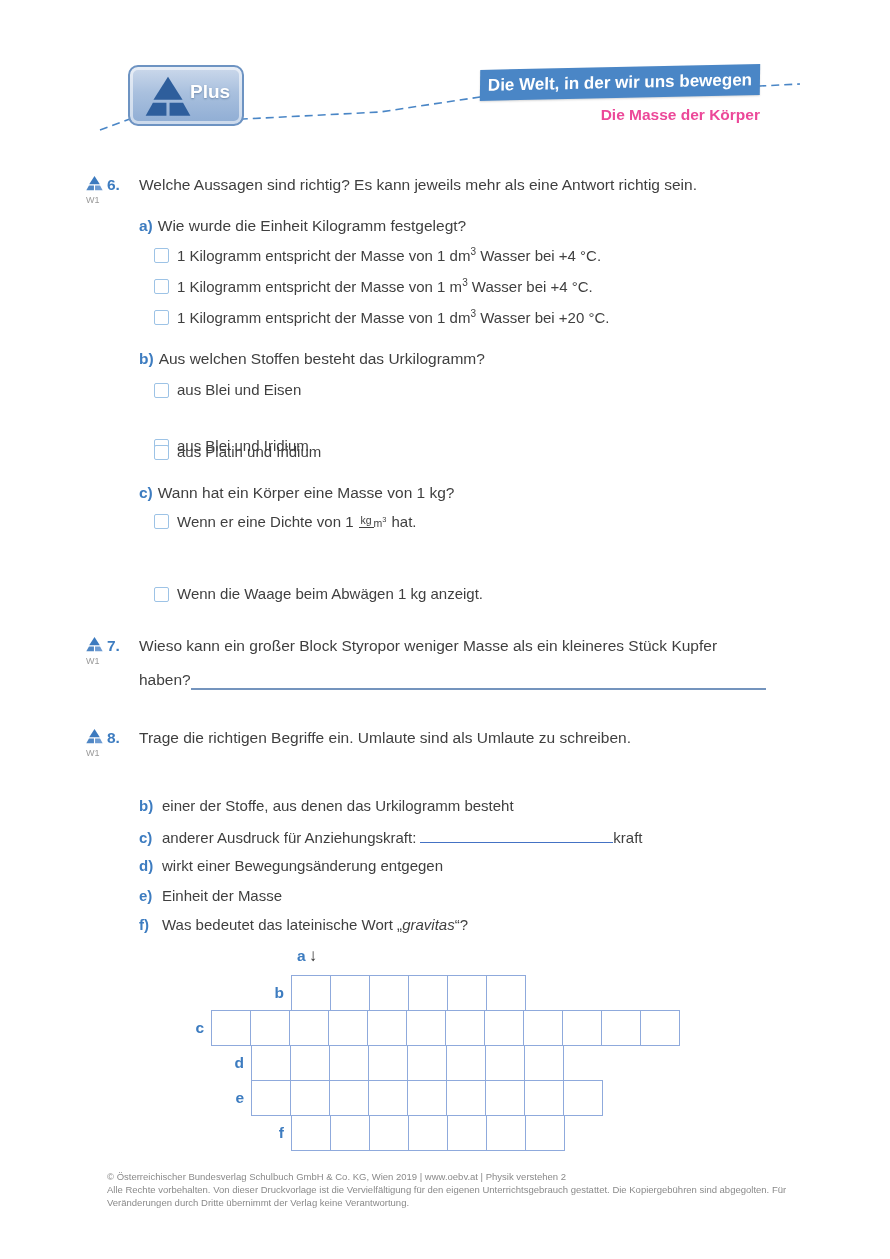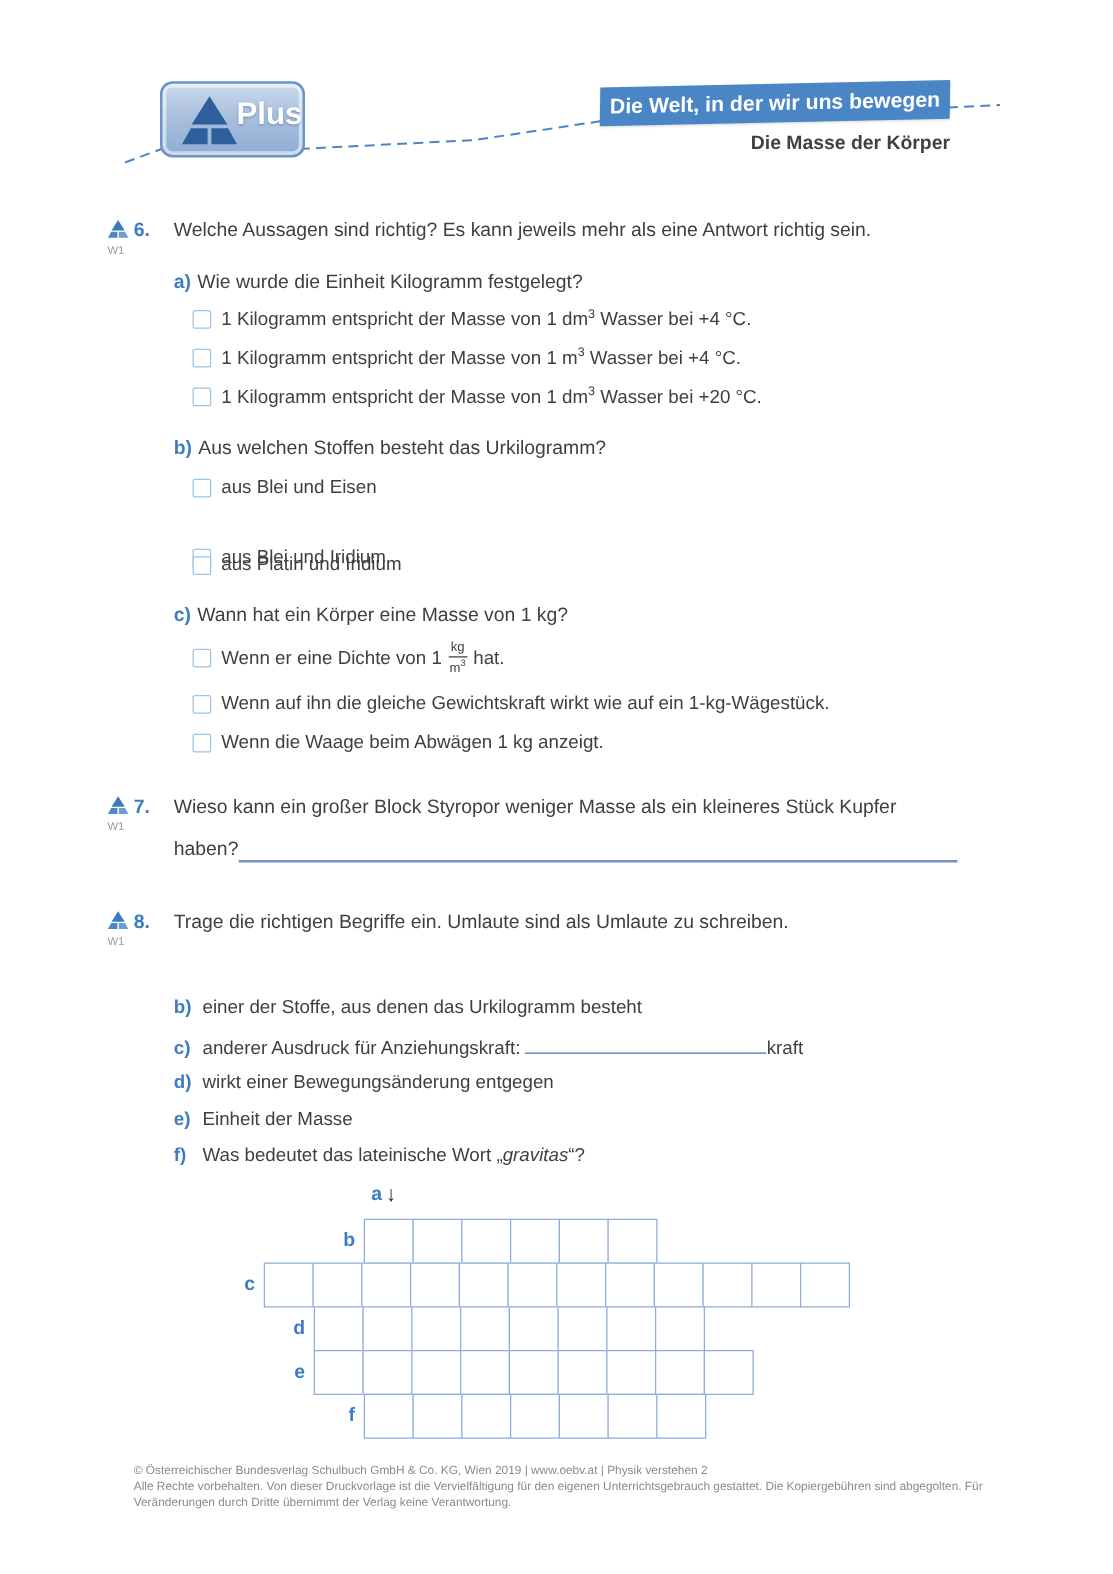--- a/index.html
+++ b/index.html
@@ -7,36 +7,36 @@
         font-family:"Liberation Sans",sans-serif;color:#3f3f3f;font-size:15px;}
   .abs{position:absolute;white-space:nowrap;}
   .qnum{color:#3d7cc0;font-weight:bold;font-size:15.5px;}
   .qtitle{font-size:15.5px;}
   .wtag{color:#9a9a9a;font-size:9px;}
   
   .logo-badge{position:absolute;left:128px;top:65px;width:112px;height:57px;border-radius:10px;
       background:linear-gradient(180deg,#ccd9eb 0%,#a9c0de 45%,#8fadd4 100%);
       border:2px solid #6d93c2;box-shadow:inset 0 0 0 3px rgba(255,255,255,.55);
       display:flex;align-items:center;}
-  .logo-text{color:#ffffff;font-weight:bold;font-size:25px;margin-left:-4px;margin-top:-8px;
+  .logo-text{color:#ffffff;font-weight:bold;font-size:19px;margin-left:-4px;margin-top:-8px;
       text-shadow:0 1px 2px rgba(40,70,110,.45);}
   .banner{position:absolute;left:480px;top:67px;width:280px;height:31px;background:#4a86c6;
       transform:rotate(-1.2deg) skewX(-2deg);display:flex;align-items:center;justify-content:center;
       box-shadow:0 1px 2px rgba(0,0,0,.15);}
   .banner span{color:#fff;font-weight:bold;font-size:17px;}
   .subtitle{position:absolute;left:460px;top:106px;width:300px;text-align:right;
-      color:#404040;font-weight:bold;font-size:15.5px;}
+      color:#ec4899;font-weight:bold;font-size:15.5px;}
   
   .sub-head{position:absolute;white-space:nowrap;font-size:15.5px;}
   .sub-head .lbl{color:#3d7cc0;font-weight:bold;margin-right:5px;}
   .opt-row{position:absolute;display:flex;align-items:flex-start;white-space:nowrap;}
   .checkbox{flex:0 0 auto;width:13px;height:13px;border:1.5px solid #9dc3e6;border-radius:2px;
       background:#fff;margin-top:2px;margin-right:8px;display:inline-block;}
   .sup{font-size:10px;}
-  .frac{display:inline-flex;flex-direction:column;align-items:center;vertical-align:middle;
+  .frac{display:inline-flex;align-items:center;vertical-align:middle;
       margin:0 5px;line-height:1;}
   .frac .num{font-size:10.5px;border-bottom:1px solid #3f3f3f;padding:0 2px 1px;}
   .frac .den{font-size:10.5px;padding-top:1px;}
   .frac .den .sup{font-size:7.5px;}
   .answer-line{position:absolute;border-top:2px solid #7494bd;height:0;}
   .q8-item{position:absolute;white-space:nowrap;}
   .q8-item .lbl{display:inline-block;width:23px;color:#3d7cc0;font-weight:bold;}
   .blank-inline{display:inline-block;width:193px;height:14px;border-bottom:1.5px solid #4472c4;
       margin-left:4px;}
   
@@ -122,24 +122,20 @@
     <span class="checkbox" style="margin-top:0;"></span>
     <span style="display:inline-flex;align-items:center;">
         <span>Wenn er eine Dichte von 1</span>
         <span class="frac">
           <span class="num">kg</span>
           <span class="den"><span>m</span><sup class="sup">3</sup></span>
         </span>
         <span>hat.</span>
       </span>
   </div>
-  <div class="opt-row" style="left:154px;top:554px;">
-    <span class="checkbox"></span>
-    <span>Wenn auf ihn die gleiche Gewichtskraft wirkt wie auf ein 1-kg-Wägestück.</span>
-  </div>
   <div class="opt-row" style="left:154px;top:585px;">
     <span class="checkbox"></span>
     <span>Wenn die Waage beim Abwägen 1 kg anzeigt.</span>
   </div>
 
   <svg class="abs" style="left:85px;top:636px;" width="19" height="16" viewBox="0 0 100 80">
     <polygon points="50,3 78,47 22,47" fill="#3c7abf"></polygon>
     <polygon points="21,53 47,53 47,78 7,78" fill="#4f86c4"></polygon>
     <polygon points="53,53 79,53 93,78 53,78" fill="#6d9bd2"></polygon>
   </svg>

